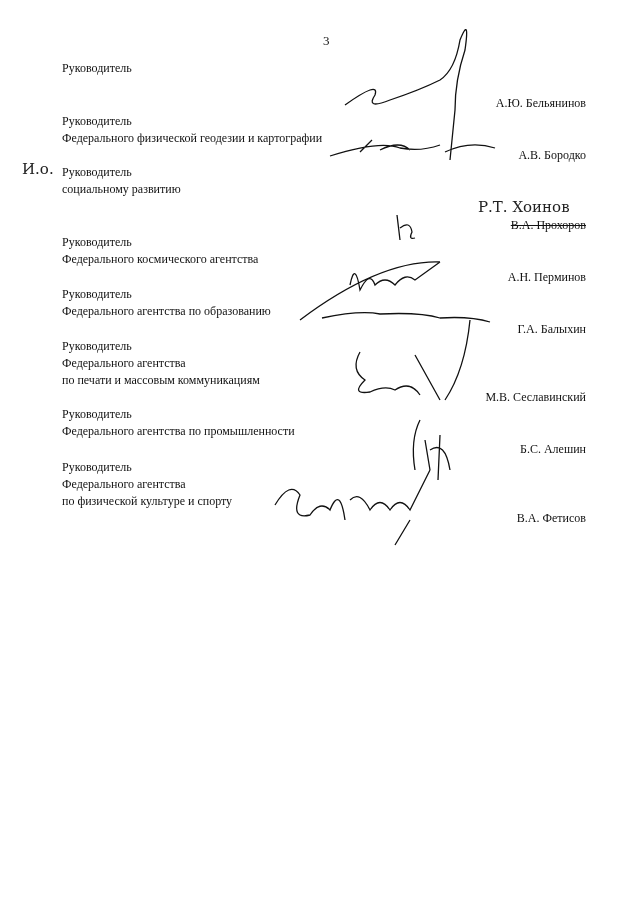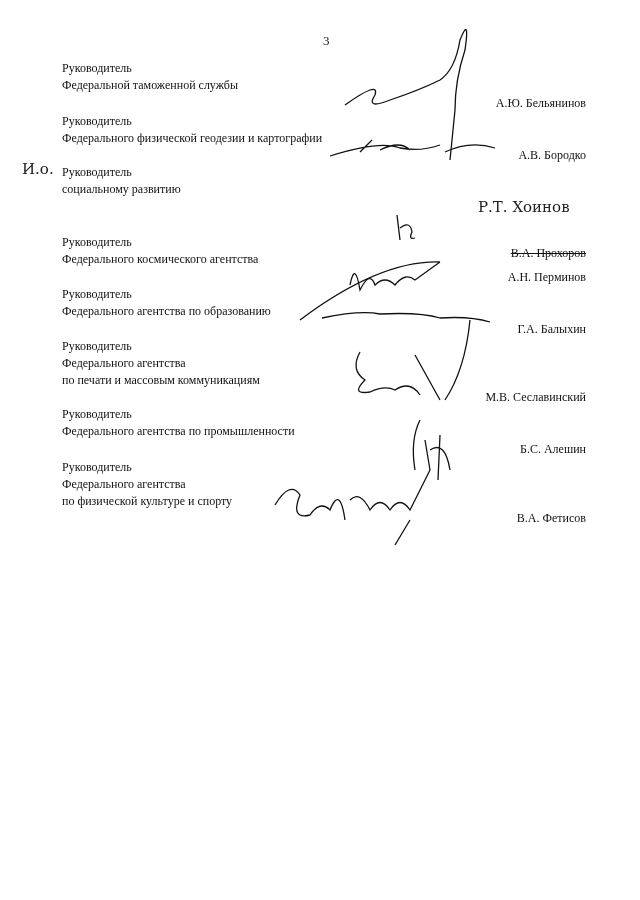--- a/index.html
+++ b/index.html
@@ -4,32 +4,31 @@
 <style>
   html, body { margin: 0; padding: 0; }
   body {
     width: 640px; height: 900px; background: #ffffff; position: relative; overflow: hidden;
     font-family: "Liberation Serif", "DejaVu Serif", serif; color: #111;
   }
   .page-number { position: absolute; left: 323px; top: 33px; font-size: 13px; }
   .block { position: absolute; left: 62px; font-size: 12px; line-height: 17px; }
   .block .line { display: block; white-space: nowrap; }
   .name { position: absolute; right: 54px; font-size: 12px; white-space: nowrap; }
-  .strike { text-decoration: line-through; margin-top: 28px; }
+  .strike { text-decoration: line-through; }
   .hand { font-family: "DejaVu Serif", serif; position: absolute; font-size: 15px; color: #222; }
   svg.sig { position: absolute; left: 0; top: 0; pointer-events: none; }
 </style>
 </head>
 <body>
 
 <div class="page-number">3</div>
 
 <div class="block" style="top:60px">
   <span class="line">Руководитель</span>
-  <span class="line">Федеральной таможенной службы</span>
 </div>
 <div class="name" style="top:96px">А.Ю. Бельянинов</div>
 
 <div class="block" style="top:113px">
   <span class="line">Руководитель</span>
   <span class="line">Федерального физической геодезии и картографии</span>
 </div>
 <div class="name" style="top:148px">А.В. Бородко</div>
 
 <div class="hand" style="left:22px;top:160px">И.о.</div>

